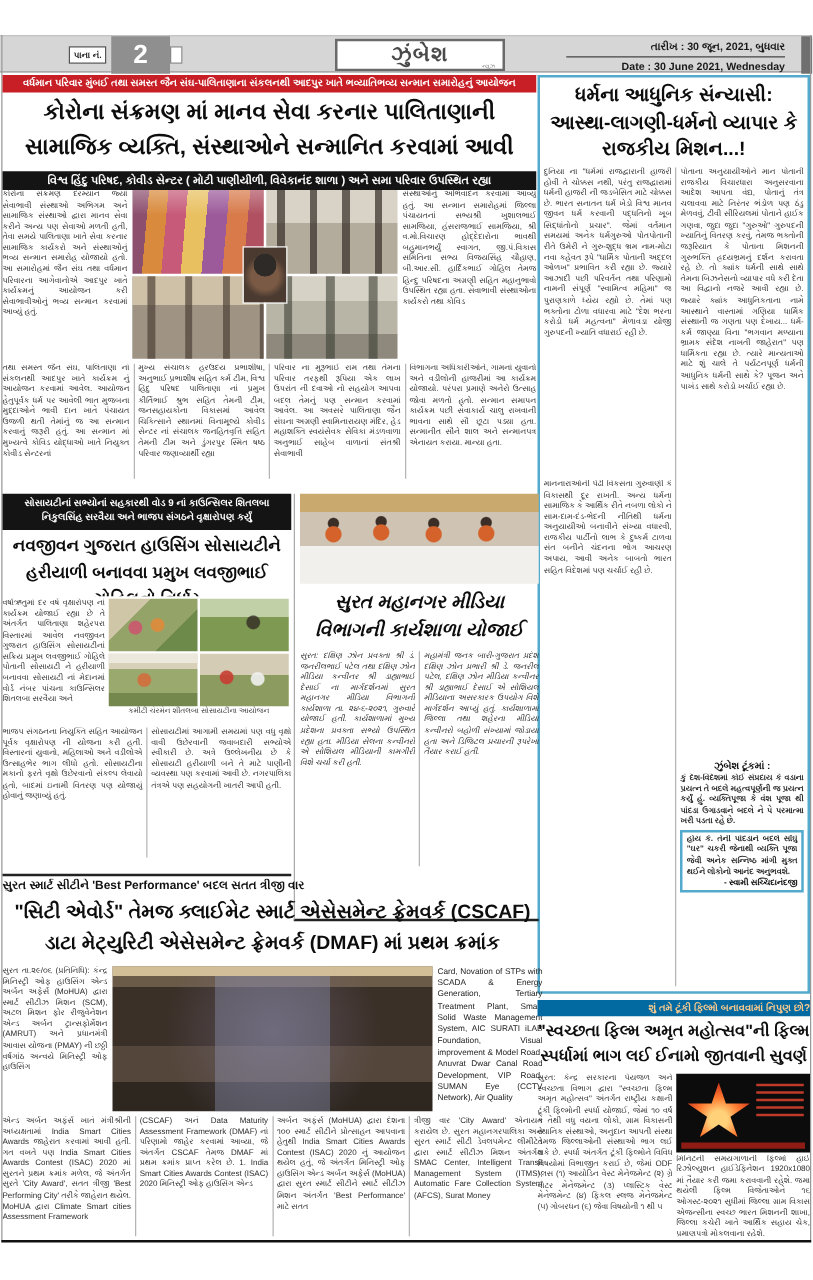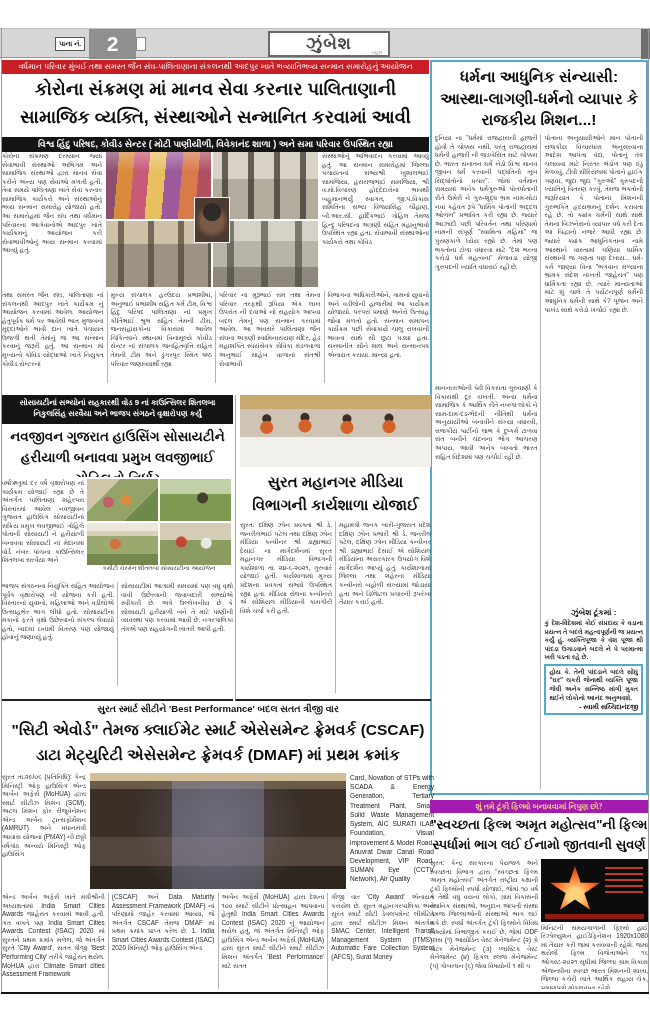--- a/index.html
+++ b/index.html
@@ -4,35 +4,35 @@
 <style>
   * { margin:0; padding:0; box-sizing:border-box; }
   body { width:650px; height:1024px; background:#fafafa; font-family:"Liberation Sans", sans-serif; }
   .page { position:relative; width:650px; height:1024px; background:#fff; overflow:hidden; }
 
   
   .header { position:absolute; left:0; top:28px; width:650px; height:30px; background:#d6d6d6; border-top:1px solid #c2c2c2; border-bottom:1px solid #9a9a9a; }
   .pageno-label { position:absolute; left:55px; top:8px; background:#fff; border:1px solid #555; font-size:7px; font-weight:bold; padding:2px 3px; color:#222; }
   .pageno-box { position:absolute; left:89px; top:0; width:47px; height:30px; background:#8f8f8f; color:#fff; font-size:21px; font-weight:bold; text-align:center; line-height:30px; }
   .pageno-tab { position:absolute; left:136px; top:8px; width:10px; height:14px; background:#fff; border:1px solid #888; }
-  .masthead { position:absolute; left:268px; top:2px; width:122px; height:26px; background:#fff; border:2px solid #6a6a6a; box-shadow:0 0 0 1px #fff inset; text-align:center; }
+  .masthead { position:absolute; left:268px; top:2px; width:136px; height:26px; background:#fff; border:2px solid #6a6a6a; box-shadow:0 0 0 1px #fff inset; text-align:center; }
   .masthead-title { font-size:17px; font-weight:bold; color:#4a4a4a; line-height:22px; letter-spacing:1px; }
   .masthead-sub { position:absolute; right:6px; bottom:0px; font-size:4.5px; color:#777; }
   .dateblock { position:absolute; right:22px; top:3px; text-align:right; font-size:8.5px; font-weight:bold; color:#1a1a1a; width:175px; }
   .date-gu { padding-bottom:2px; border-bottom:1px solid #444; margin-bottom:2px; }
   .header-endcap { position:absolute; right:0; top:0; width:9px; height:30px; background:#6f6f6f; }
 
   .rule-left  { position:absolute; left:1px;  top:28px; width:1px; height:964px; background:#999; }
   .rule-right { position:absolute; left:648px; top:28px; width:1px; height:964px; background:#999; }
   .rule-bottom{ position:absolute; left:1px; top:992px; width:648px; height:2px; background:#111; }
 
   
   .t { font-size:6.4px; line-height:1.34; text-align:justify; color:#2a2a2a; overflow:hidden; }
   .t-en { font-size:6.6px; line-height:1.4; text-align:justify; color:#222; overflow:hidden; }
-  .kick-red { background:#c71f25; color:#fff; font-weight:normal; font-size:8px; text-align:center; line-height:14px; height:14px; overflow:hidden; }
+  .kick-red { background:#c71f25; color:#fff; font-weight:bold; font-size:8px; text-align:center; line-height:14px; height:14px; overflow:hidden; }
   .bar-black { background:#141414; color:#fff; font-weight:bold; text-align:center; overflow:hidden; }
   .hl { font-weight:bold; color:#0d0d0d; text-align:center; overflow:hidden; }
   .cols { display:flex; }
   .col + .col { border-left:1px solid #b5b5b5; margin-left:3px; padding-left:3px; }
 
   
   .a1 { position:absolute; left:2px; top:60px; width:427px; height:333px; }
   .a1 .hl { font-size:18px; line-height:1.55; height:60px; margin:2px 0 1px; }
   .a1 .bar-black { font-size:9px; height:15px; line-height:15px; margin-bottom:0; }
   .a1-top { display:flex; height:135px; }
@@ -91,53 +91,53 @@
   .g3 { background:linear-gradient(180deg, #ece8dc 0 18%, transparent 18%),
         radial-gradient(circle at 40% 50%, rgba(210,110,60,.9) 0 5px, transparent 6px),
         linear-gradient(180deg,#d8d0b8 0 30%, #9aaa6e 30% 75%, #74884e 75%); }
   .g4 { background:radial-gradient(circle at 30% 45%, rgba(200,60,50,.9) 0 5px, transparent 6px),
         radial-gradient(circle at 65% 48%, rgba(240,240,240,.9) 0 5px, transparent 6px),
         linear-gradient(180deg,#d4ccb4 0 40%, #8c9c60 40%); }
   .a3-bot { display:flex; height:104px; margin-top:3px; }
   .a3-bot .col { flex:1; }
 
   
-  .a4 { position:absolute; left:235px; top:395px; width:196px; height:306px; border-left:1px solid #aaa; padding-left:4px; border-bottom:2px solid #222; }
+  .a4 { position:absolute; left:235px; top:395px; width:196px; height:342px; border-left:1px solid #aaa; padding-left:4px; border-bottom:2px solid #222;font-style:italic; }
   .ph-media { height:72px;
         background:radial-gradient(circle at 14% 45%, #d4622a 0 6px, transparent 7px),
         radial-gradient(circle at 34% 43%, #d4622a 0 6px, transparent 7px),
         radial-gradient(circle at 56% 45%, #d4622a 0 6px, transparent 7px),
         radial-gradient(circle at 78% 44%, #d4622a 0 6px, transparent 7px),
         radial-gradient(circle at 14% 33%, #3a2e26 0 4px, transparent 5px),
         radial-gradient(circle at 34% 31%, #3a2e26 0 4px, transparent 5px),
         radial-gradient(circle at 56% 33%, #3a2e26 0 4px, transparent 5px),
         radial-gradient(circle at 78% 32%, #3a2e26 0 4px, transparent 5px),
         linear-gradient(180deg, #c9a96e 0 20%, #cfc4b4 20% 58%, #f2f0ec 58%); }
   .a4 .hl { font-size:15px; line-height:1.5; height:48px; margin:4px 0 2px; }
   .a4-body { display:flex; height:172px; }
   .a4-body .col { flex:1; }
 
   
   .a5 { position:absolute; left:2px; top:703px; width:432px; height:289px; }
-  .a5-kick { font-size:9.5px; font-weight:bold; text-align:center; color:#111; height:14px; overflow:hidden; }
+  .a5-kick { font-size:9.5px; font-weight:bold; color:#111; height:14px; overflow:hidden; }
   .a5 .hl { font-size:15.5px; line-height:1.6; height:52px; margin:1px 0 3px; }
   .a5-top { display:flex; height:116px; }
   .a5-colL { width:84px; }
   .ph-hall { width:256px; margin:0 4px;
         background:linear-gradient(180deg, rgba(215,195,155,.95) 0 7%, transparent 7%),
         linear-gradient(90deg, transparent 0 32%, rgba(150,160,195,.35) 32% 68%, transparent 68%),
         radial-gradient(circle at 50% 45%, rgba(130,115,145,.45), transparent 60%),
         linear-gradient(180deg, #6a5a48 0 14%, #3a3028 14% 55%, #54463a 55% 80%, #2e2720 80%); }
   .a5-colR { flex:1; }
   .a5-bot { display:flex; height:96px; margin-top:4px; }
   .a5-bot .col { flex:1; }
 
   
   .a6 { position:absolute; left:430px; top:800px; width:218px; height:192px; }
-  .a6-banner { background:#a21caf; color:#f7c98e; font-weight:bold; font-size:8px; text-align:center; line-height:13px; height:13px; overflow:hidden;font-family:Liberation Serif, serif; }
+  .a6-banner { background:#0369a1; color:#f7c98e; font-weight:bold; font-size:8px; text-align:right; line-height:13px; height:13px; overflow:hidden; }
   .a6 .hl { font-size:13px; line-height:1.5; height:42px; margin:2px 0; }
   .a6-body { display:flex; height:130px; }
   .a6-c1 { width:108px; }
   .a6-c2 { flex:1; margin-left:3px; display:flex; flex-direction:column; }
   .poster { position:relative; height:66px; background:#0c0c0c; overflow:hidden; margin-bottom:2px; }
   .poster-star { position:absolute; left:8px; top:7px; width:52px; height:48px;
         background:radial-gradient(circle at 50% 62%, #ffd27a 0 18%, #ff7a30 45%, #c42a18 78%);
         clip-path:polygon(50% 0%,61% 35%,98% 35%,68% 57%,79% 91%,50% 70%,21% 91%,32% 57%,2% 35%,39% 35%); }
   .poster-lines { position:absolute; right:5px; top:8px; width:38px; }
   .poster-lines div { height:2px; background:#c03a2a; margin-bottom:4px; }
@@ -149,20 +149,24 @@
 <div class="page">
 
   <div class="header">
     <div class="pageno-label">પાના નં.</div>
     <div class="pageno-box">2</div>
     <div class="pageno-tab"></div>
     <div class="masthead">
       <div class="masthead-title">ઝુંબેશ</div>
       <div class="masthead-sub">ન્યુઝ</div>
     </div>
+    <div class="dateblock">
+      <div class="date-gu">તારીખ : 30 જૂન, 2021, બુધવાર</div>
+      <div class="date-en">Date : 30 June 2021, Wednesday</div>
+    </div>
     <div class="header-endcap"></div>
   </div>
 
   <div class="rule-left"></div>
   <div class="rule-right"></div>
   <div class="rule-bottom"></div>
 
   <div class="a1">
     <div class="kick-red">વર્ધમાન પરિવાર મુંબઈ તથા સમસ્ત જૈન સંઘ-પાલિતાણાના સંકલનથી આદપુર ખાતે ભવ્યાતિભવ્ય સન્માન સમારોહનું આયોજન</div>
     <div class="hl">કોરોના સંક્રમણ માં માનવ સેવા કરનાર પાલિતાણાની સામાજિક વ્યક્તિ, સંસ્થાઓને સન્માનિત કરવામાં આવી</div>

